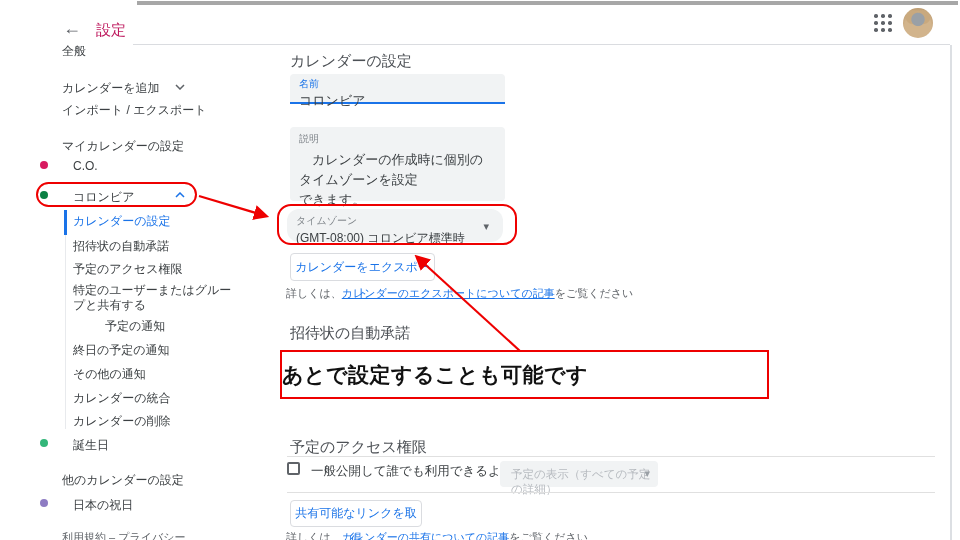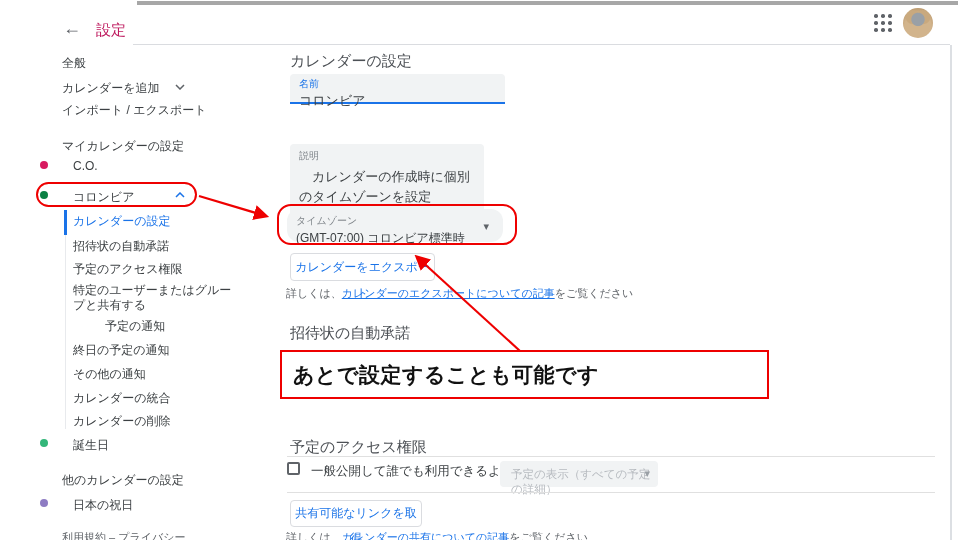--- a/index.html
+++ b/index.html
@@ -38,21 +38,21 @@
   .chev { position:absolute; }
   .footer-links { position:absolute; left:62px; top:530px; font-size:11px; color:#5f6368; cursor:pointer; }
 
   
   .section-heading { position:absolute; font-size:15px; color:#4d5156; }
   .field { position:absolute; background:#f1f3f4; border-radius:4px 4px 0 0; }
   .field .flabel { display:block; font-size:10px; padding:5px 0 0 9px; color:#80868b; }
   .field .fvalue { display:block; font-size:13px; padding:1px 9px 0 9px; color:#3c4043; }
   .field-name { left:290px; top:74px; width:215px; height:30px; border-bottom:2px solid #1a73e8; }
   .field-name .flabel { color:#1a73e8; padding-top:3px; }
-  .field-desc { left:290px; top:144px; width:194px; height:74px; border-radius:4px; }
+  .field-desc { left:290px; top:127px; width:215px; height:74px; border-radius:4px; }
   .field-desc .fvalue { font-size:13px; line-height:1.55; white-space:pre-line; padding-top:4px; }
   .field-tz { left:287px; top:209px; width:216px; height:33px; border-radius:12px; cursor:pointer; }
   .field-tz .fvalue { font-size:12px; padding-top:2px; }
   .caret { position:absolute; font-size:11px; color:#5f6368; }
   .btn { position:absolute; border:1px solid #dadce0; border-radius:4px; background:#fff;
     color:#1a73e8; font-size:12px; text-align:center; cursor:pointer; font-family:inherit; }
   .btn-export { left:290px; top:253px; width:145px; height:28px; line-height:26px; }
   .btn-share { left:290px; top:500px; width:132px; height:27px; line-height:25px; }
   .note { position:absolute; font-size:11px; color:#5f6368; white-space:nowrap; }
   .note .lnk { color:#1a73e8; text-decoration:underline; cursor:pointer; }
@@ -64,21 +64,21 @@
     background:#f1f3f4; border-radius:4px; font-size:11.5px; color:#b6babf;
     padding:6px 0 0 11px; }
   .dropdown-disabled .caret { right:8px; top:6px; color:#9aa0a6; }
 
   
   .annot-rect { position:absolute; border:2.5px solid #ee0000; pointer-events:none; }
   .annot-rect-sidebar { left:36px; top:182px; width:161px; height:25px; border-radius:13px; }
   .annot-rect-tz { left:277px; top:204px; width:240px; height:41px; border-radius:14px; }
   .annot-box { position:absolute; left:280px; top:350px; width:489px; height:49px;
     border:2px solid #ee0000; background:#fff; }
-  .annot-box span { display:block; padding-left:11px; line-height:45px;
+  .annot-box span { display:block; line-height:45px;
     font-size:21px; font-weight:700; color:#111111; letter-spacing:0.5px; }
   .annot-svg { position:absolute; left:0; top:0; width:960px; height:540px; pointer-events:none; }
 </style>
 </head>
 <body>
 
 <div class="screen">
 
   <div class="top-strip"></div>
   <span class="back-icon">←</span>
@@ -91,21 +91,21 @@
       <i></i>
       <i></i>
       <i></i>
       <i></i>
       <i></i>
   </div>
   <div class="avatar"></div>
   <div class="topbar-divider"></div>
   <div class="scrollbar-line"></div>
 
-  <div class="sb" style="left:62px;top:55px;">全般</div>
+  <div class="sb" style="left:62px;top:43px;">全般</div>
   <div class="sb" style="left:62px;top:80px;">カレンダーを追加</div>
   <svg class="chev" style="left:175px;top:84px;" width="10" height="6">
       <polyline points="1,1 5,5 9,1" fill="none" stroke="#5f6368" stroke-width="1.5"></polyline>
     </svg>
   <div class="sb sb-header" style="left:62px;top:138px;">マイカレンダーの設定</div>
   <div class="sb" style="left:62px;top:102px;">インポート / エクスポート</div>
 
   <span class="dot" style="left:40px;top:161px;background:#d81b60;"></span>
   <div class="sb" style="left:73px;top:159px;">C.O.</div>
 
@@ -143,21 +143,21 @@
   </div>
 
   <div class="field field-desc">
     <span class="flabel">説明</span>
     <span class="fvalue">　カレンダーの作成時に個別のタイムゾーンを設定
 できます。</span>
   </div>
 
   <div class="field field-tz">
     <span class="flabel">タイムゾーン</span>
-    <span class="fvalue">(GMT-07:00) コロンビア標準時</span>
+    <span class="fvalue">(GMT-08:00) コロンビア標準時</span>
     <span class="caret" style="right:14px;top:11px;">▾</span>
   </div>
 
   <button class="btn btn-export">カレンダーをエクスポート</button>
 
   <div class="note" style="left:286px;top:286px;">
     <span>詳しくは、</span><span class="lnk">カレンダーのエクスポートについての記事</span><span>をご覧ください</span>
   </div>
 
   <div class="section-heading" style="left:290px;top:324px;">招待状の自動承諾</div>

